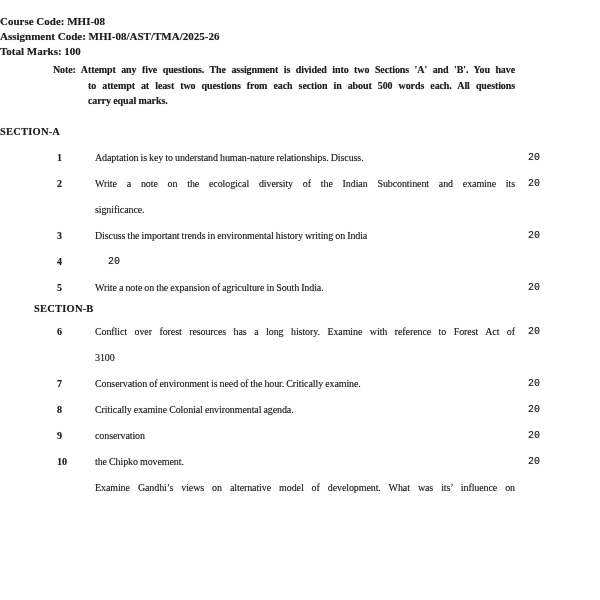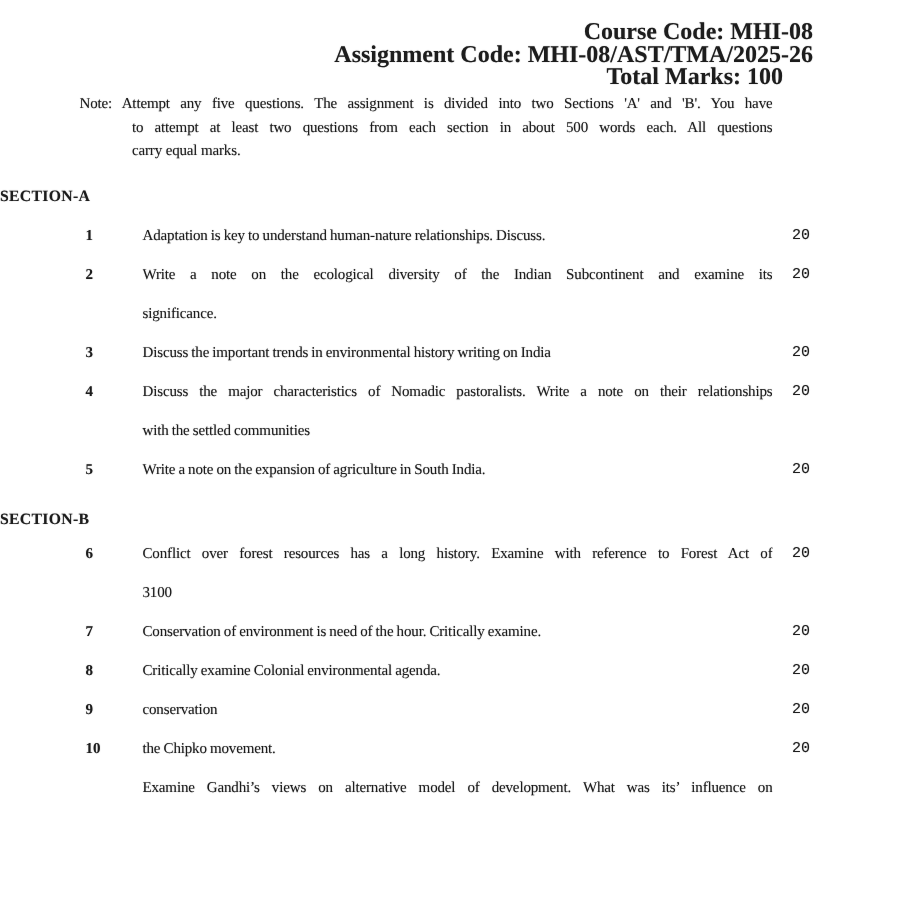--- a/index.html
+++ b/index.html
@@ -11,54 +11,54 @@
   }
   .page {
     width: 600px; height: 600px;
     padding-top: 14px;
     overflow: hidden;
     text-shadow: 0 0 0.7px rgba(45,45,45,0.5);
   }
 
   
   .doc-header {
-    text-align: right;
+    text-align: left;
     padding-right: 58px;
     font-weight: bold;
-    font-size: 16px;
+    font-size: 11px;
     line-height: 15px;
   }
   .doc-header .hl-shift { padding-right: 20px; }
 
   
   .note {
     margin-top: 3px;
     margin-left: 53px;
     width: 462px;
-    font-weight: normal;
+    font-weight: bold;
     font-size: 10px;
     line-height: 15.5px;
     letter-spacing: -0.1px;
   }
   .note-line { padding-left: 35px; }
   .note-line.first { padding-left: 0; }
   .note-line.jn { height: 15.5px; overflow: hidden; text-align: justify; }
   .note-line.jn::after { content: ""; display: inline-block; width: 100%; }
 
   
   .section-title {
     text-align: left;
     font-weight: bold;
     font-size: 10.5px;
     line-height: 16px;
     letter-spacing: 0.2px;
     width: 590px;
   }
   .section-title.first { margin-top: 15px; }
-  .section-title.second { margin-top: 12px; }
+  .section-title.second { margin-top: 0; padding-left: 34px; }
 
   
   .qlist.a { margin-top: 5px; }
   .qlist.b { margin-top: 2px; }
   .qrow {
     display: flex;
     align-items: flex-start;
     padding-left: 57px;
     font-size: 10px;
     line-height: 26px;
@@ -110,24 +110,20 @@
     <div class="qrow">
       <div class="qno">3</div>
       <div class="qtext">
         <div class="qline">Discuss the important trends in environmental history writing on India</div>
       </div>
       <div class="qmarks">20</div>
     </div>
 
     <div class="qrow">
       <div class="qno">4</div>
-      <div class="qtext">
-        <div class="qline j">Discuss the major characteristics of Nomadic pastoralists. Write a note on their relationships</div>
-        <div class="qline">with the settled communities</div>
-      </div>
       <div class="qmarks">20</div>
     </div>
 
     <div class="qrow">
       <div class="qno">5</div>
       <div class="qtext">
         <div class="qline">Write a note on the expansion of agriculture in South India.</div>
       </div>
       <div class="qmarks">20</div>
     </div>

